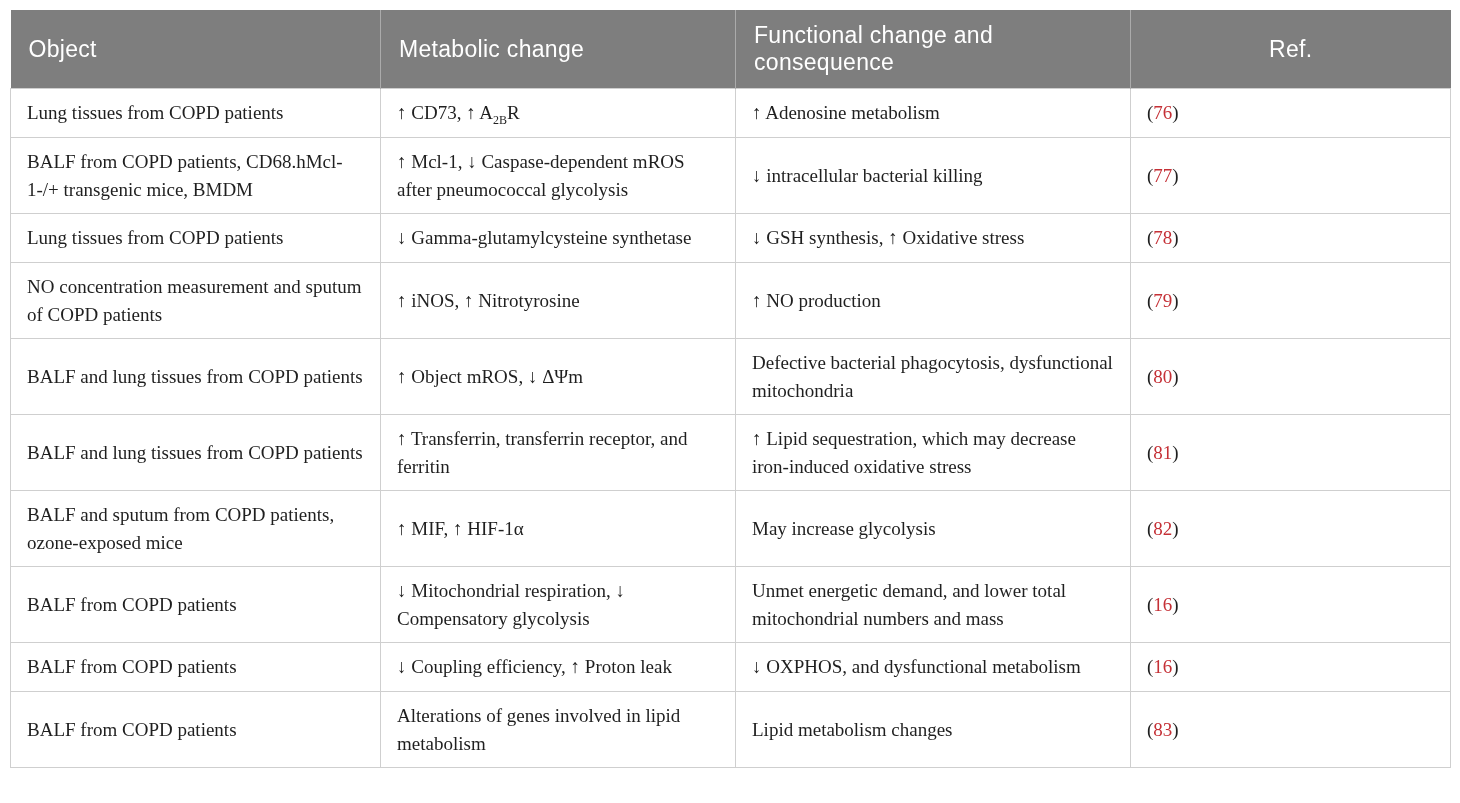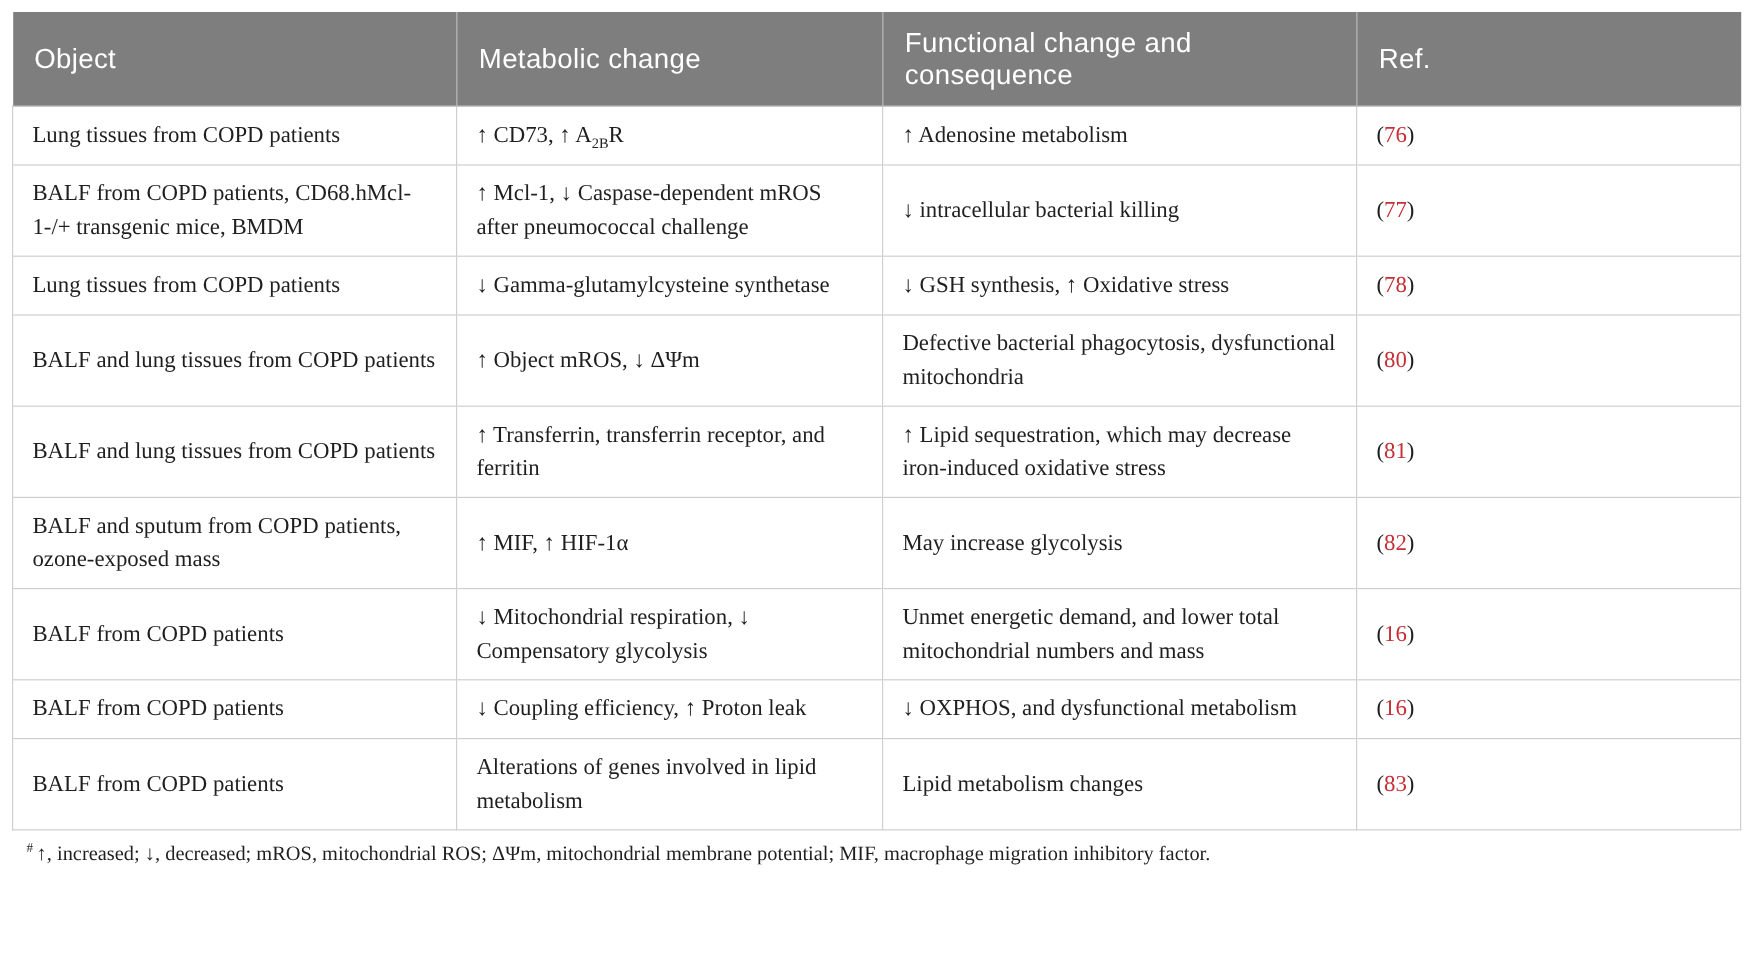--- a/index.html
+++ b/index.html
@@ -31,21 +31,21 @@
     font-family:"Liberation Sans", sans-serif;
     font-weight:normal;
     font-size:23px;
     letter-spacing:.3px;
     text-align:left;
     vertical-align:middle;
     padding:10px 18px;
     height:58px;
     border-right:1px solid rgba(255,255,255,.35);
   }
-  thead th:last-child{border-right:none;}
+  thead th:last-child{border-right:none;text-align:center;}
   tbody td{
     border:1px solid var(--border);
     padding:0 16px;
     font-size:19px;
     line-height:1.45;
     vertical-align:middle;
     color:var(--text);
     background:#fff;
   }
   tr.short{height:49px;}
@@ -82,49 +82,55 @@
 
       <tr class="short">
         <td>Lung tissues from COPD patients</td>
         <td><span>↑ CD73, ↑ A</span><sub>2B</sub><span>R</span></td>
         <td>↑ Adenosine metabolism</td>
         <td><span>(</span><span class="ref-num">76</span><span>)</span></td>
       </tr>
 
       <tr class="tall">
         <td>BALF from COPD patients, CD68.hMcl-1-/+ transgenic mice, BMDM</td>
-        <td>↑ Mcl-1, ↓ Caspase-dependent mROS after pneumococcal challenge</td>
+        <td>↑ Mcl-1, ↓ Caspase-dependent mROS after pneumococcal glycolysis</td>
         <td>↓ intracellular bacterial killing</td>
         <td><span>(</span><span class="ref-num">77</span><span>)</span></td>
       </tr>
 
       <tr class="short">
         <td>Lung tissues from COPD patients</td>
         <td>↓ Gamma-glutamylcysteine synthetase</td>
         <td>↓ GSH synthesis, ↑ Oxidative stress</td>
         <td><span>(</span><span class="ref-num">78</span><span>)</span></td>
       </tr>
 
+      <tr class="tall">
+        <td>NO concentration measurement and sputum of COPD patients</td>
+        <td>↑ iNOS, ↑ Nitrotyrosine</td>
+        <td>↑ NO production</td>
+        <td><span>(</span><span class="ref-num">79</span><span>)</span></td>
+      </tr>
 
       <tr class="tall">
         <td>BALF and lung tissues from COPD patients</td>
         <td>↑ Object mROS, ↓ ΔΨm</td>
         <td>Defective bacterial phagocytosis, dysfunctional mitochondria</td>
         <td><span>(</span><span class="ref-num">80</span><span>)</span></td>
       </tr>
 
       <tr class="tall">
         <td>BALF and lung tissues from COPD patients</td>
         <td>↑ Transferrin, transferrin receptor, and ferritin</td>
         <td>↑ Lipid sequestration, which may decrease iron-induced oxidative stress</td>
         <td><span>(</span><span class="ref-num">81</span><span>)</span></td>
       </tr>
 
       <tr class="tall">
-        <td>BALF and sputum from COPD patients, ozone-exposed mass</td>
+        <td>BALF and sputum from COPD patients, ozone-exposed mice</td>
         <td>↑ MIF, ↑ HIF-1α</td>
         <td>May increase glycolysis</td>
         <td><span>(</span><span class="ref-num">82</span><span>)</span></td>
       </tr>
 
       <tr class="tall">
         <td>BALF from COPD patients</td>
         <td>↓ Mitochondrial respiration, ↓ Compensatory glycolysis</td>
         <td>Unmet energetic demand, and lower total mitochondrial numbers and mass</td>
         <td><span>(</span><span class="ref-num">16</span><span>)</span></td>
@@ -140,14 +146,13 @@
       <tr class="tall">
         <td>BALF from COPD patients</td>
         <td>Alterations of genes involved in lipid metabolism</td>
         <td>Lipid metabolism changes</td>
         <td><span>(</span><span class="ref-num">83</span><span>)</span></td>
       </tr>
 
     </tbody>
   </table>
 
-  <div class="footnote"><sup>#</sup><span>↑, increased; ↓, decreased; mROS, mitochondrial ROS; ΔΨm, mitochondrial membrane potential; MIF, macrophage migration inhibitory factor.</span></div>
 </div>
 
 </body></html>

